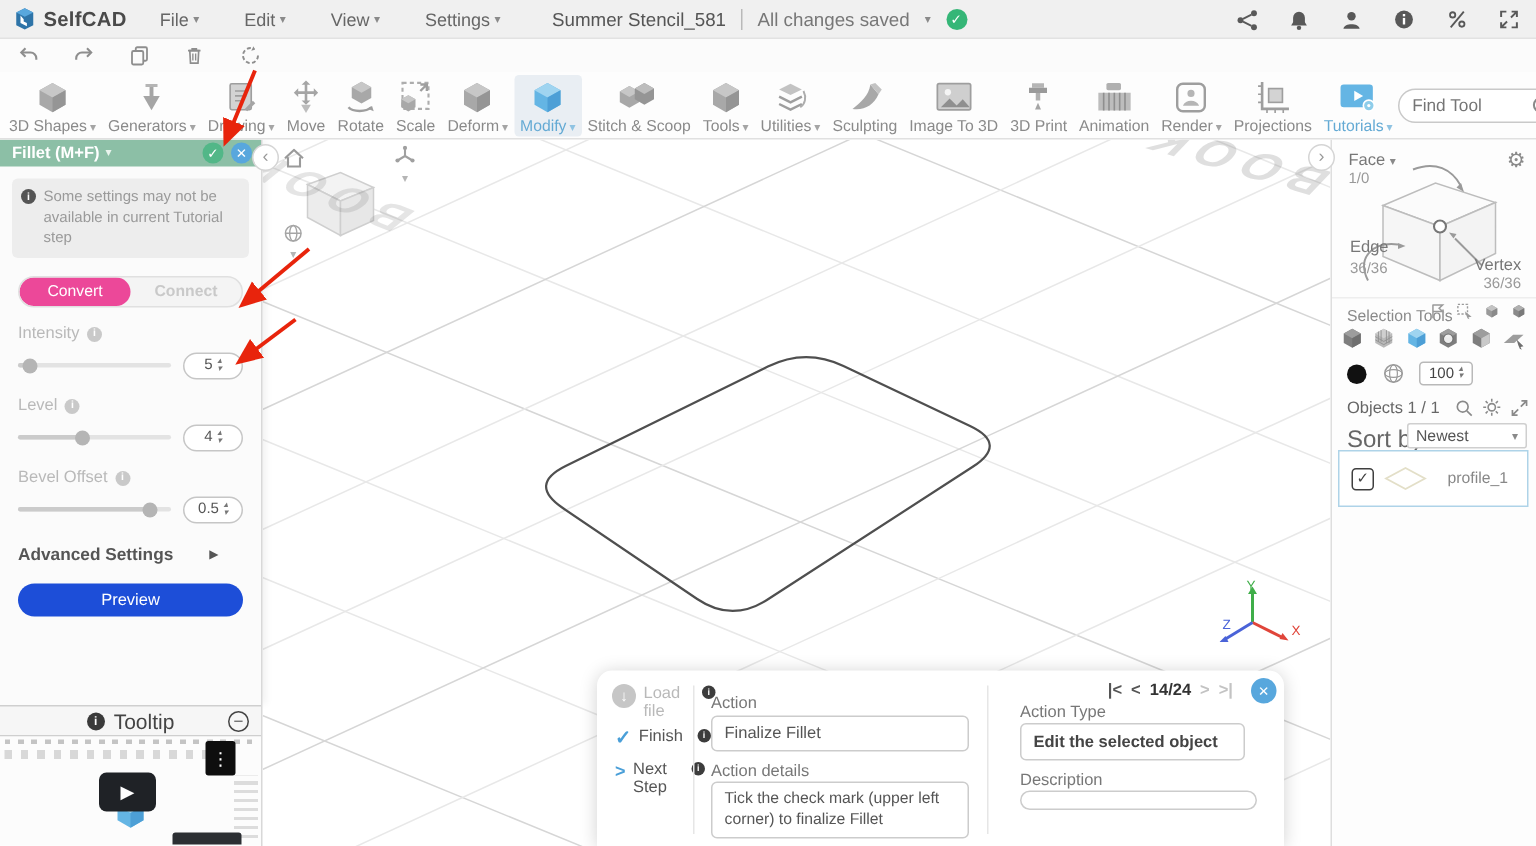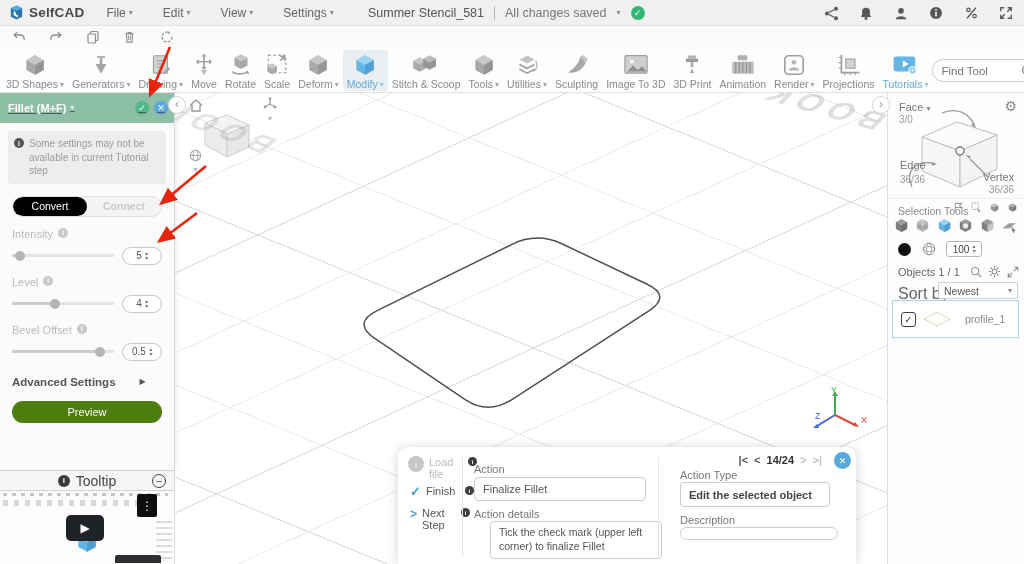--- a/index.html
+++ b/index.html
@@ -31,49 +31,49 @@
 .tool-item{padding:1px 4px 0;text-align:center;cursor:default;border-radius:3px;}
 .tool-item.active-bg{background:#e9eef3;}
 .tool-icon{height:27px;display:flex;align-items:flex-end;justify-content:center;}
 .tool-label{font-size:10.5px;color:#8a8a8a;white-space:nowrap;line-height:13px;display:flex;align-items:center;justify-content:center;gap:2px;}
 .tool-label.blue{color:#64aad4;}
 .findtool{margin-left:auto;margin-top:9px;margin-right:8px;width:122px;height:23px;border:1px solid #c9c9c9;border-radius:12px;background:#fff;display:flex;align-items:center;padding:0 8px;}
 .findtool input{flex:1;border:none;outline:none;font-size:11.5px;color:#777;width:80px;background:transparent;}
 
 
 #fillet-panel{position:absolute;left:0;top:93px;width:175px;height:377px;background:#fbfbfb;border-right:1px solid #d8d8d8;box-shadow:2px 0 5px rgba(0,0,0,.06);z-index:3;}
-.fillet-header{height:30px;background:#8cbfa6;display:flex;align-items:center;padding:0 6px 0 8px;text-decoration:underline;}
+.fillet-header{height:18px;background:#8cbfa6;display:flex;align-items:center;padding:0 6px 0 8px;}
 .fillet-title{color:#fff;font-size:11px;font-weight:bold;}
 .fillet-header .caret{color:#eaf4ee;margin-left:4px;}
 .hdr-spacer{flex:1;}
 .circle-btn{width:14px;height:14px;border-radius:50%;display:flex;align-items:center;justify-content:center;color:#fff;font-size:9px;margin-left:5px;}
 .check-btn{background:#52b788;}
 .close-btn{background:#58a7dd;}
 .notice{margin:8px;background:#ededed;border-radius:4px;padding:6px 8px 6px 21px;position:relative;}
 .notice-text{font-size:10px;color:#9a9a9a;line-height:1.35;}
 .idot{display:inline-flex;width:10px;height:10px;border-radius:50%;background:#555;color:#fff;font-size:7px;font-weight:bold;align-items:center;justify-content:center;font-style:normal;}
 .notice .idot{position:absolute;left:6px;top:7px;}
 .segtabs{margin:12px 12px 0;height:21px;border:1px solid #e0e0e0;border-radius:11px;background:#f4f4f4;display:flex;overflow:hidden;}
 .segtab{flex:1;display:flex;align-items:center;justify-content:center;font-size:10.5px;}
-.segtab.on{background:#000000;color:#fff;border-radius:11px;}
+.segtab.on{background:#ec4899;color:#fff;border-radius:11px;}
 .segtab.off{color:#c9c9c9;font-weight:bold;}
 .slider-group{margin:11px 12px 0;}
-.slider-label{font-size:11px;color:#b9b9b9;display:flex;align-items:flex-start;gap:5px;margin-bottom:7px;}
+.slider-label{font-size:11px;color:#b9b9b9;display:flex;align-items:flex-end;gap:5px;margin-bottom:7px;}
 .slider-label .idot{background:#c9c9c9;}
 .slider-row{display:flex;align-items:center;gap:8px;}
 .track{flex:1;height:3px;background:#e3e3e3;border-radius:2px;position:relative;}
 .track .fill{position:absolute;left:0;top:0;height:3px;background:#cbcbcb;border-radius:2px;}
 .track .thumb{position:absolute;top:-3.5px;width:10px;height:10px;border-radius:50%;background:#b5b5b5;margin-left:-5px;}
 .numbox{width:40px;height:18px;border:1px solid #c6c6c6;border-radius:9px;background:#fff;display:flex;align-items:center;justify-content:center;gap:3px;}
 .numbox .val{font-size:10px;color:#555;}
 .spin{display:flex;flex-direction:column;line-height:5px;font-size:6px;color:#777;font-style:normal;}
 .advanced{margin:15px 12px 0;display:flex;align-items:center;gap:24px;}
 .advanced-label{font-size:11.5px;font-weight:bold;color:#555;}
 .advanced .caret-r{font-size:8px;color:#555;}
-.preview-btn{margin:13px 12px 0;height:22px;border-radius:11px;background:#4d7c0f;color:#fff;font-size:11px;display:flex;align-items:center;justify-content:center;}
+.preview-btn{margin:13px 12px 0;height:22px;border-radius:11px;background:#1d4ed8;color:#fff;font-size:11px;display:flex;align-items:center;justify-content:center;}
 
 
 #tooltip-panel{position:absolute;left:0;top:470px;width:175px;height:94px;background:#fdfdfd;border-right:1px solid #d8d8d8;z-index:3;}
 .tooltip-header{height:21px;background:#f6f6f6;border-top:1px solid #cfcfcf;border-bottom:1px solid #cfcfcf;display:flex;align-items:center;justify-content:center;position:relative;}
 .tooltip-header .idot{width:12px;height:12px;font-size:8px;background:#3a3a3a;}
 .tooltip-title{font-size:14px;color:#444;margin-left:6px;}
 .collapse-btn{position:absolute;right:8px;top:3px;width:14px;height:14px;border:1.5px solid #444;border-radius:50%;color:#444;font-size:10px;display:flex;align-items:center;justify-content:center;line-height:1;}
 .video{position:relative;height:72px;overflow:hidden;background:#fcfcfc;}
 .mini-bar1{position:absolute;left:3px;top:2px;right:6px;height:3px;background:repeating-linear-gradient(90deg,#c4c4c4 0 4px,transparent 4px 9px);}
 .mini-bar2{position:absolute;left:3px;top:9px;right:24px;height:6px;background:repeating-linear-gradient(90deg,#d8d8d8 0 5px,transparent 5px 11px);}
@@ -627,21 +627,21 @@
 
 <div class="edge-toggle" id="left-toggle">
     <span>‹</span>
   </div>
 <div class="edge-toggle" id="right-toggle">
     <span>›</span>
   </div>
 
 <div id="right-panel">
   <span class="rp-abs rp-label" style="left:11px;top:8px"><span>Face</span> <span class="caret">▾</span></span>
-  <span class="rp-abs rp-count" style="left:11px;top:21px">3/0</span>
+  <span class="rp-abs rp-count" style="left:11px;top:21px">1/0</span>
   <span class="rp-abs rp-gear" style="right:7px;top:5px">⚙</span>
 
   <svg class="rp-abs" style="left:14px;top:12px" width="112" height="94" viewBox="0 0 112 94">
     <path d="M20 32 55 17 95 30 58 46Z" fill="#fbfbfb" stroke="#bdbdbd"></path>
     <path d="M20 32 58 46 58 82 20 66Z" fill="#f6f6f6" stroke="#bdbdbd"></path>
     <path d="M58 46 95 30 95 64 58 82Z" fill="#f3f3f3" stroke="#bdbdbd"></path>
     <path d="M40 8 C55 2 66 8 72 19" fill="none" stroke="#9a9a9a" stroke-width="1.3"></path>
       <path d="M74 23l-5-3 3-3z" fill="#9a9a9a"></path>
     <path d="M10 82 C2 66 14 56 30 58" fill="none" stroke="#9a9a9a" stroke-width="1.3"></path>
       <path d="M35 59l-5 2 0-4z" fill="#9a9a9a"></path>
@@ -772,21 +772,21 @@
     <span class="step-label dark">Next Step</span>
     <span class="idot">i</span>
   </div>
   <div class="tp-abs tp-div" style="left:64px"></div>
 
   <span class="tp-abs field-label" style="left:76px;top:16px">Action</span>
   <div class="tp-abs field-box" style="left:76px;top:30px;width:172px;height:24px">
       <span>Finalize Fillet</span>
     </div>
   <span class="tp-abs field-label" style="left:76px;top:61px">Action details</span>
-  <div class="tp-abs field-area" style="left:92px;top:74px;width:172px;height:38px"><span>Tick the check mark (upper left corner) to finalize Fillet</span></div>
+  <div class="tp-abs field-area" style="left:76px;top:74px;width:172px;height:38px"><span>Tick the check mark (upper left corner) to finalize Fillet</span></div>
 
   <div class="tp-abs tp-div" style="left:260px"></div>
 
   <div class="tp-abs pagination" style="right:34px;top:7px">
     <span class="pg-dark">|&lt;</span>
     <span class="pg-dark">&lt;</span>
     <span class="pg-num">14/24</span>
     <span class="pg-light">&gt;</span>
     <span class="pg-light">&gt;|</span>
   </div>

